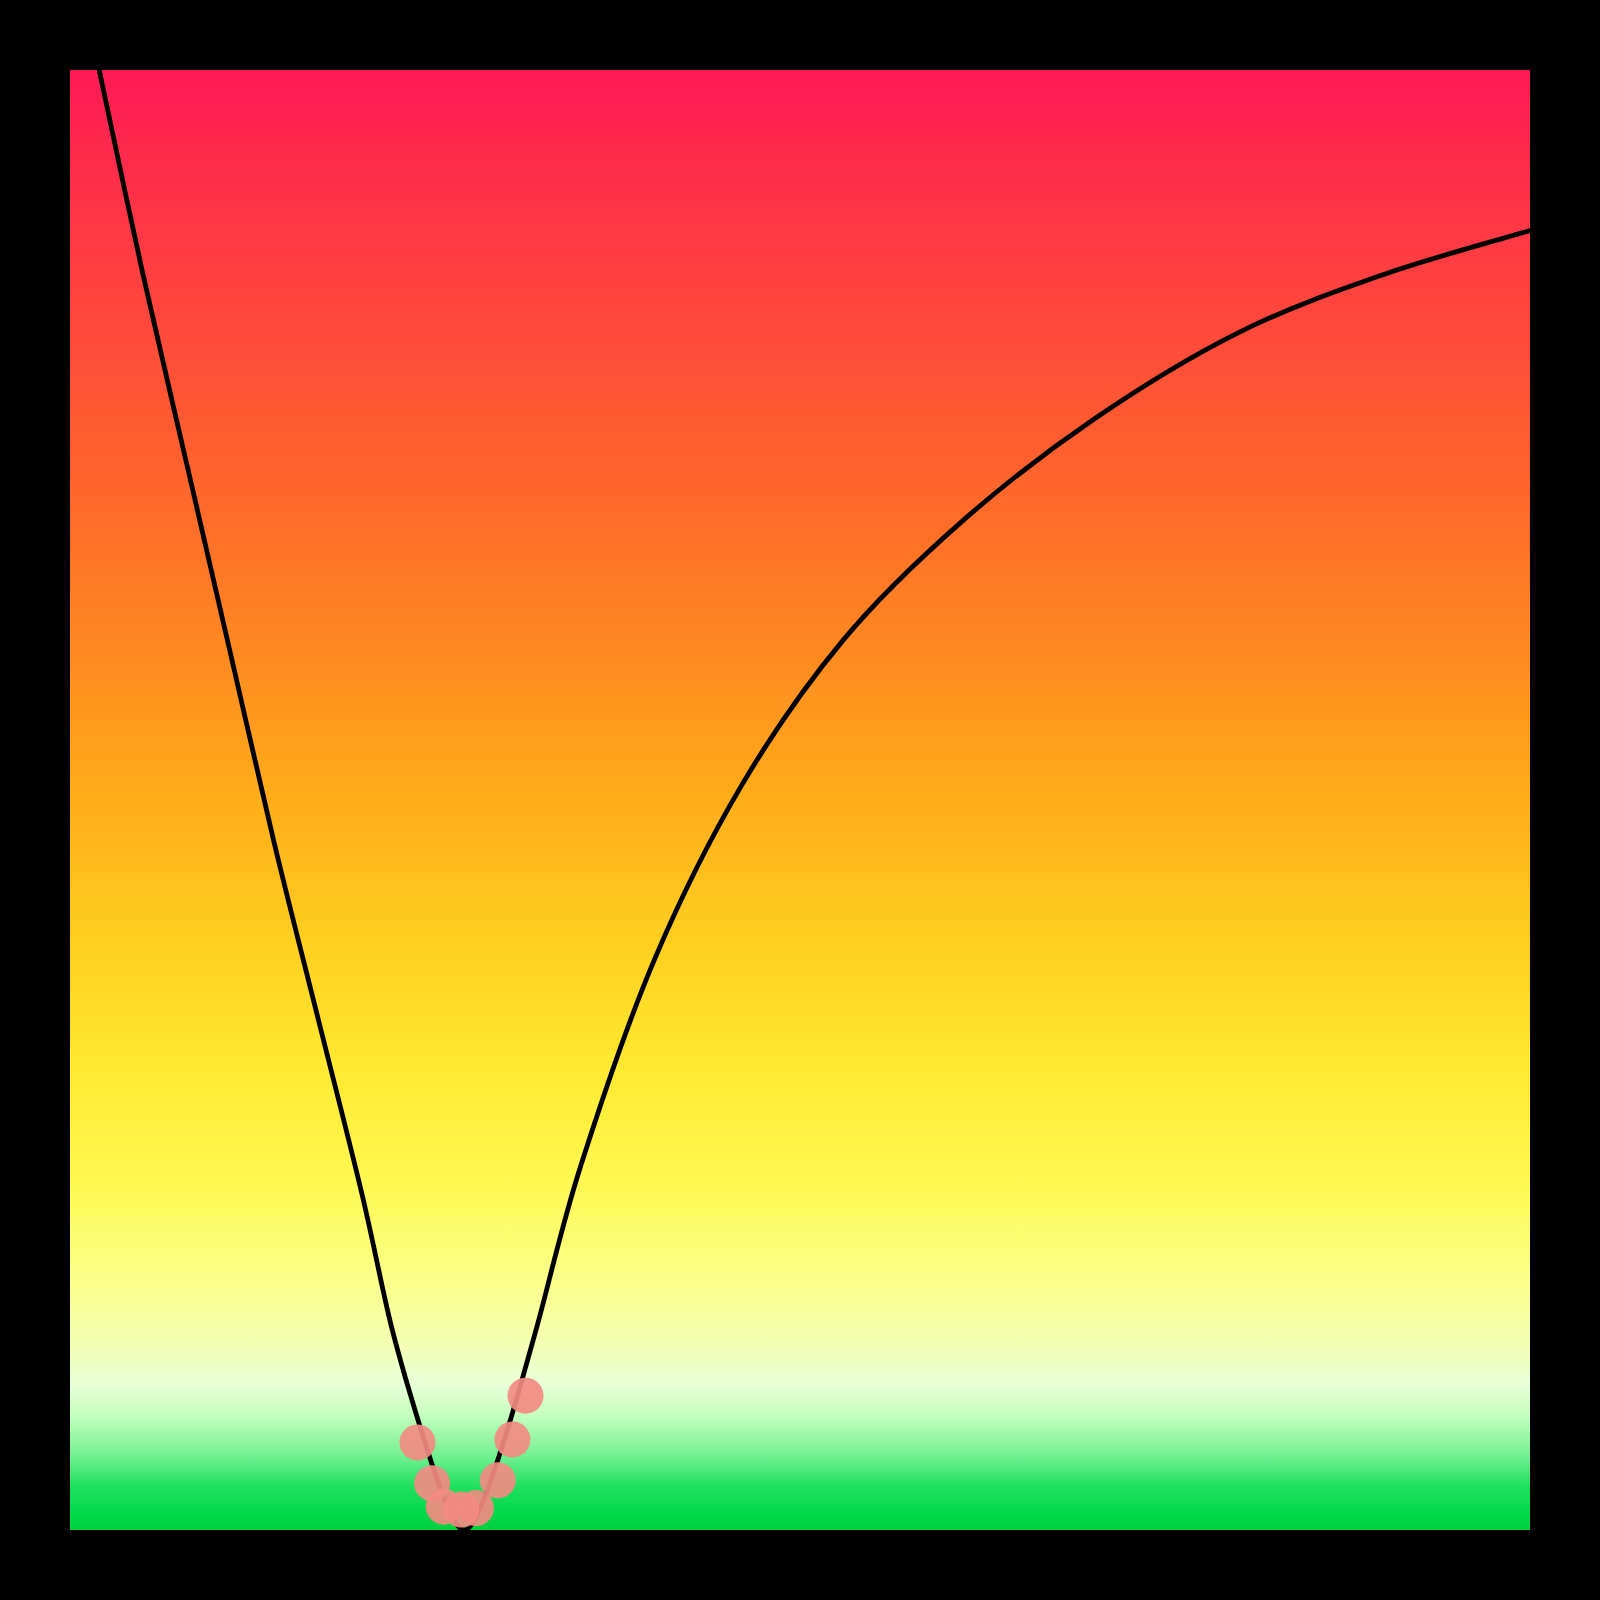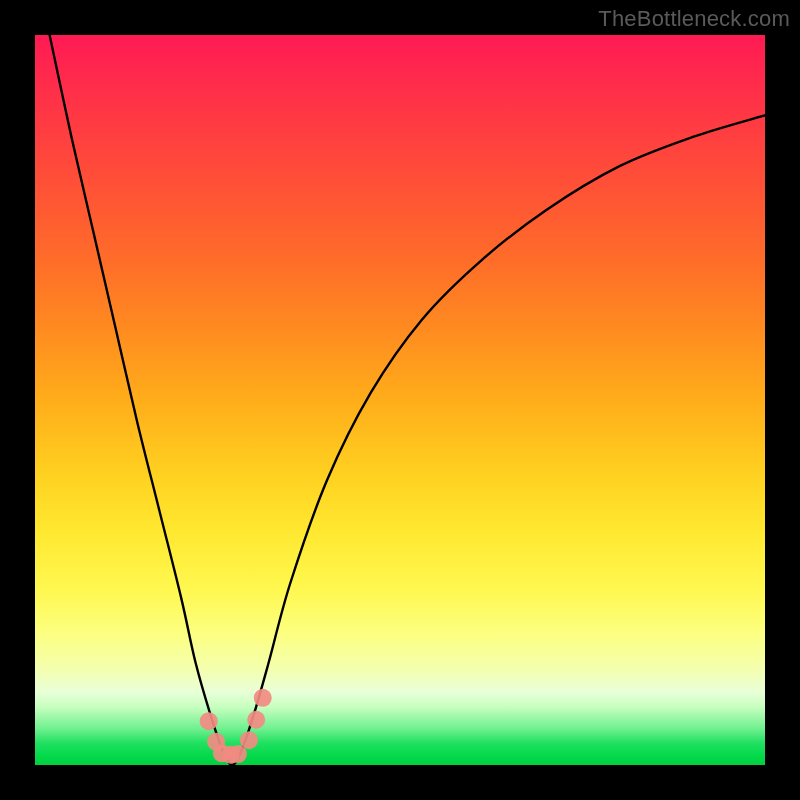--- a/index.html
+++ b/index.html
@@ -64,21 +64,20 @@
     width: 730px;
     height: 730px;
     overflow: visible;
   }
 </style>
 </head>
 <body>
 
 <div class="frame">
 
-  <div class="attribution">TheBottleneck.com</div>
 
   <div class="plot">
     <svg class="curve" viewBox="0 0 730 730" preserveAspectRatio="none">
       <path fill="none" stroke-width="2.4" stroke-linecap="round" d="M 14.60 0.00 C 18.25 17.03, 29.20 69.35, 36.50 102.20 C 43.80 135.05, 51.10 165.47, 58.40 197.10 C 65.70 228.73, 73.00 260.37, 80.30 292.00 C 87.60 323.63, 94.90 356.48, 102.20 386.90 C 109.50 417.32, 116.80 445.30, 124.10 474.50 C 131.40 503.70, 139.92 536.55, 146.00 562.10 C 152.08 587.65, 155.73 608.33, 160.60 627.80 C 165.47 647.27, 170.70 664.30, 175.20 678.90 C 179.70 693.50, 183.96 706.88, 187.61 715.40 C 191.26 723.92, 193.94 730.00, 197.10 730.00 C 200.26 730.00, 202.94 723.92, 206.59 715.40 C 210.24 706.88, 214.50 693.50, 219.00 678.90 C 223.50 664.30, 227.52 649.70, 233.60 627.80 C 239.68 605.90, 245.77 577.92, 255.50 547.50 C 265.23 517.08, 278.62 476.93, 292.00 445.30 C 305.38 413.67, 319.98 384.47, 335.80 357.70 C 351.62 330.93, 368.65 306.60, 386.90 284.70 C 405.15 262.80, 424.62 244.55, 445.30 226.30 C 465.98 208.05, 487.88 191.02, 511.00 175.20 C 534.12 159.38, 559.67 143.57, 584.00 131.40 C 608.33 119.23, 632.67 110.72, 657.00 102.20 C 681.33 93.68, 717.83 83.95, 730.00 80.30" stroke="#000000"></path>
       <g>
           <circle cx="173.74" cy="686.20" r="9" fill="#f28b82" fill-opacity="0.92" stroke="#e06666" stroke-width="0"></circle>
           <circle cx="181.04" cy="706.64" r="9" fill="#f28b82" fill-opacity="0.92" stroke="#e06666" stroke-width="0"></circle>
           <circle cx="186.88" cy="718.32" r="9" fill="#f28b82" fill-opacity="0.92" stroke="#e06666" stroke-width="0"></circle>
           <circle cx="195.64" cy="719.78" r="9" fill="#f28b82" fill-opacity="0.92" stroke="#e06666" stroke-width="0"></circle>
           <circle cx="202.94" cy="719.05" r="9" fill="#f28b82" fill-opacity="0.92" stroke="#e06666" stroke-width="0"></circle>

